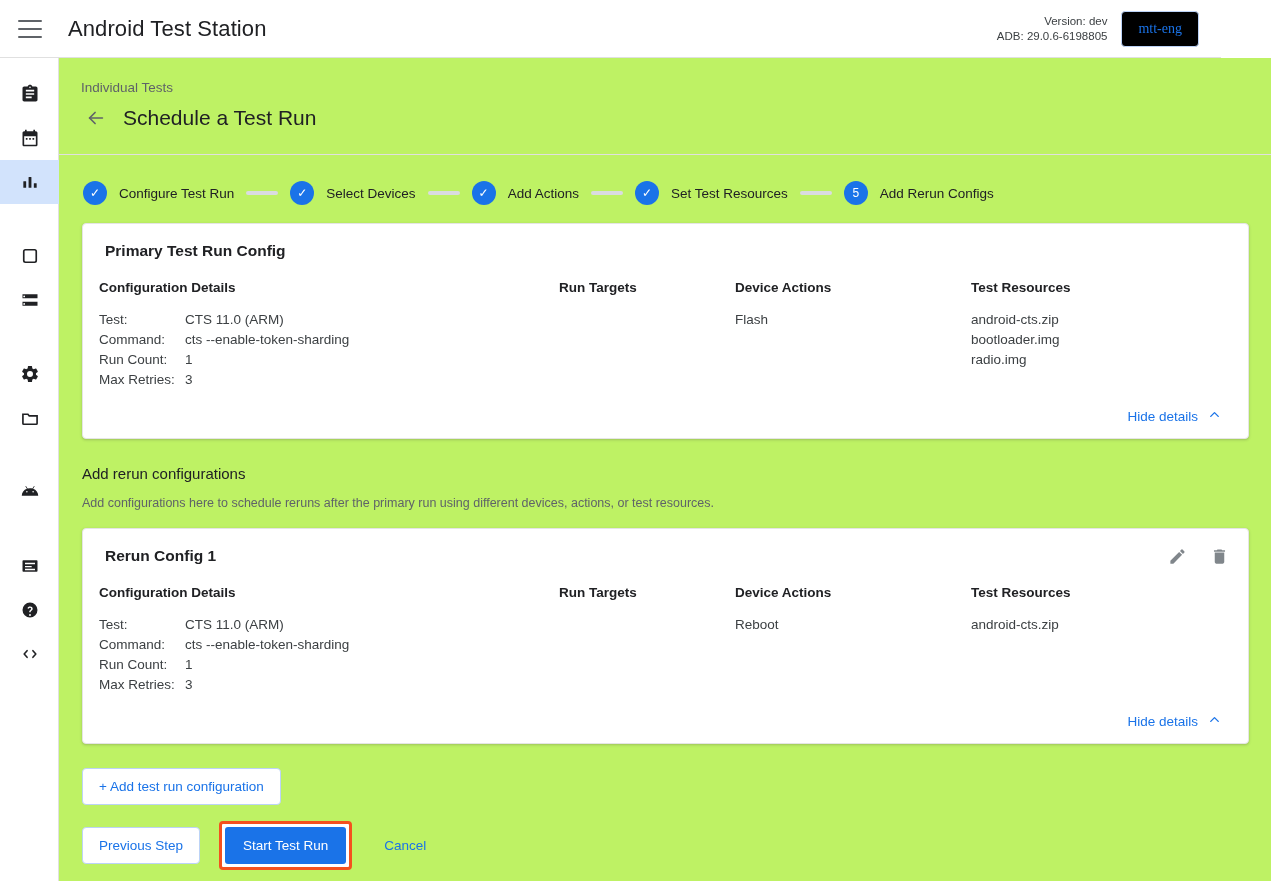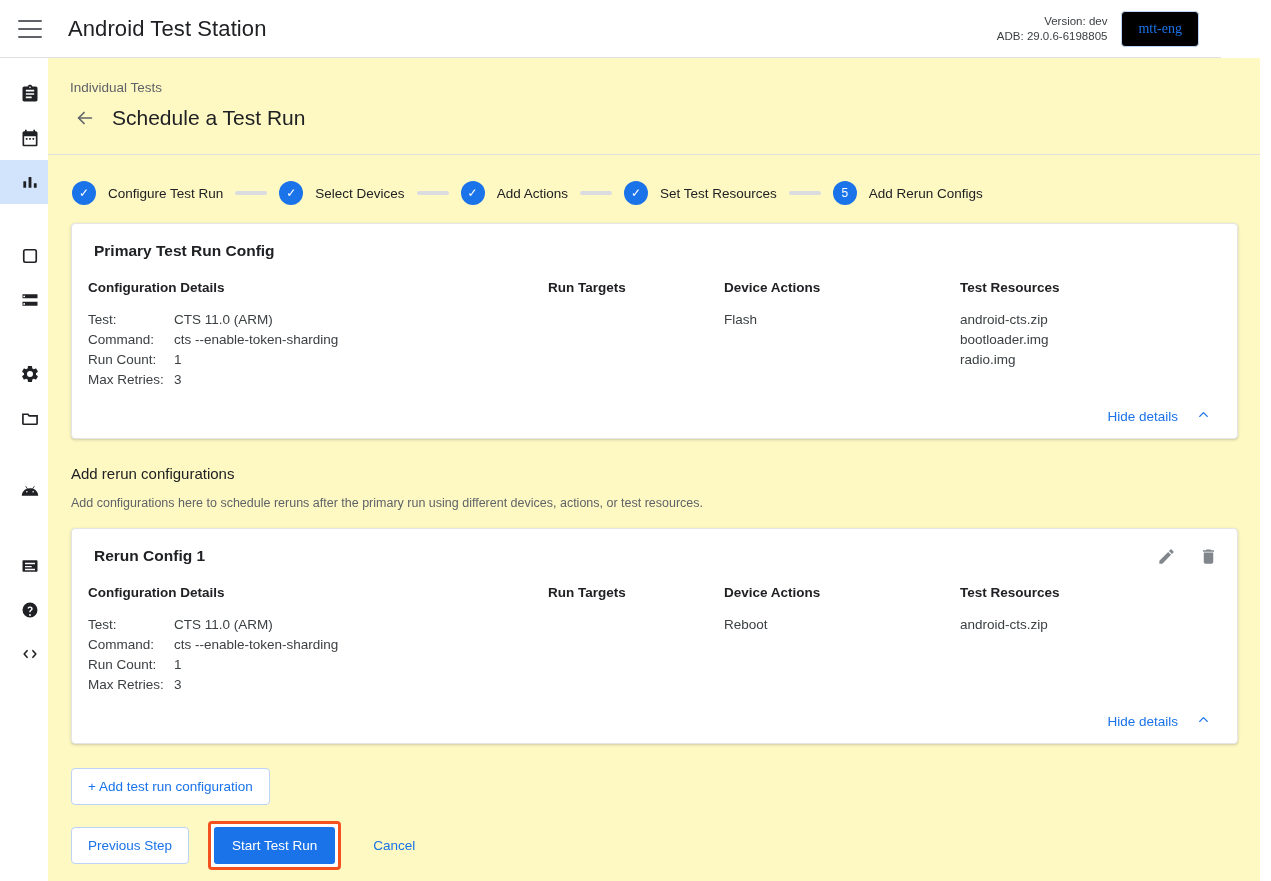--- a/index.html
+++ b/index.html
@@ -41,21 +41,21 @@
   }
   .side-item {
     width: 59px; height: 44px; display: flex; align-items: center; justify-content: center;
     cursor: pointer; color: #202124;
   }
   .side-item.active { background: #d2e3fc; }
   .side-spacer { height: 30px; }
   .side-icon svg { display: block; }
 
   
-  .content { position: absolute; left: 48px; top: 58px; width: 1212px; height: 823px; background: #fef9c3; }
+  .content { position: absolute; left: 59px; top: 58px; width: 1212px; height: 823px; background: #bef264; }
 
   .page-head { padding: 22px 0 0 22px; }
   .breadcrumb { font-size: 13.5px; color: #5f6368; }
   .title-row { display: flex; align-items: center; margin-top: 8px; }
   .back-btn {
     width: 30px; height: 30px; display: flex; align-items: center; justify-content: center;
     color: #5f6368; cursor: pointer; margin-right: 12px;
   }
   .page-title { font-size: 21px; font-weight: 400; color: #202124; }
   .head-divider { margin-top: 21px; height: 1px; background: #e0e0e0; width: 1212px; }
@@ -88,21 +88,21 @@
   .col-actions { width: 236px; }
   .col-resources { flex: 1; }
   .col-head { font-size: 13.5px; font-weight: 700; color: #202124; margin-bottom: 15px; }
   .kv { display: flex; font-size: 13.5px; color: #3c4043; line-height: 20px; }
   .kv .k { width: 86px; color: #3c4043; }
   .kv .v { color: #3c4043; }
   .plain-line { font-size: 13.5px; color: #3c4043; line-height: 20px; }
 
   .card-foot { display: flex; justify-content: flex-end; padding: 12px 20px 12px 0; margin-top: 4px; }
   .hide-details {
-    display: inline-flex; align-items: center; gap: 18px;
+    display: inline-flex; align-items: center; gap: 9px;
     color: #1a73e8; font-size: 13.5px; cursor: pointer; background: none; border: none;
     font-family: "Liberation Sans", sans-serif;
   }
   .card-tools { position: absolute; right: 16px; top: 14px; display: flex; gap: 16px; }
   .tool-btn {
     width: 26px; height: 26px; display: flex; align-items: center; justify-content: center;
     color: #80868b; cursor: pointer;
   }
 
   

